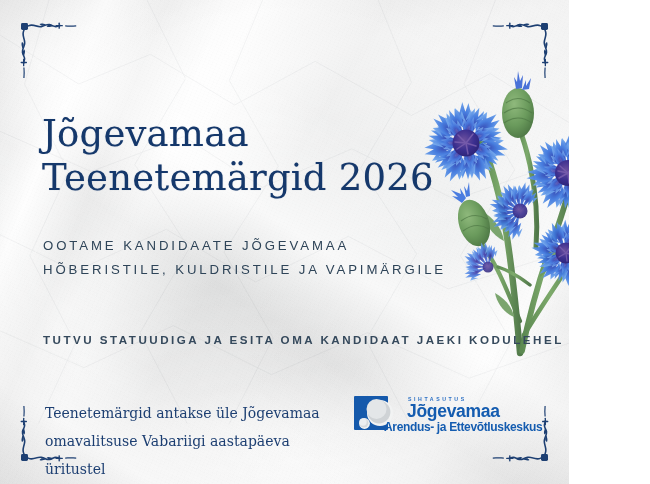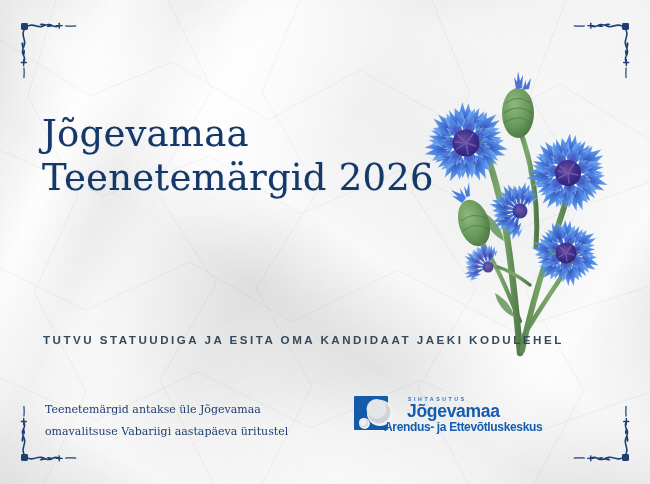--- a/index.html
+++ b/index.html
@@ -2,21 +2,21 @@
 <html><head>
 <meta charset="utf-8">
 <style>
   html, body {
     margin: 0;
     padding: 0;
     background: #ffffff;
   }
   #poster {
     position: relative;
-    width: 650px;
+    width: 569px;
     height: 484px;
     overflow: hidden;
     background-color: #f3f4f4;
     font-family: "Liberation Sans", sans-serif;
   }
 
   
   .paper-base {
     position: absolute;
     inset: 0;
@@ -114,21 +114,21 @@
     white-space: nowrap;
   }
 
   .footnote {
     position: absolute;
     left: 45px;
     top: 399px;
     width: 280px;
     color: #1d3f72;
     font-family: "DejaVu Serif", serif;
-    font-size: 11px;
+    font-size: 14px;
     line-height: 2.0;
     white-space: pre-line;
   }
 
   
   .logo {
     position: absolute;
     left: 352px;
     top: 392px;
     display: flex;
@@ -495,20 +495,22 @@
           <use href="#pet" transform="rotate(15)  scale(0.84)"></use>
         </g>
         <circle cx="0" cy="0" r="5.5" fill="url(#coreG)" opacity="0.85"></circle>
       </g>
     </svg>
   </div>
 
   <div class="title">Jõgevamaa
 Teenetemärgid 2026</div>
 
+  <div class="subtitle">OOTAME KANDIDAATE JÕGEVAMAA
+HÕBERISTILE, KULDRISTILE JA VAPIMÄRGILE</div>
 
   <div class="cta">TUTVU STATUUDIGA JA ESITA OMA KANDIDAAT JAEKI KODULEHEL</div>
 
   <div class="footnote">Teenetemärgid antakse üle Jõgevamaa
 omavalitsuse Vabariigi aastapäeva üritustel</div>
 
   <div class="logo">
     <div class="logo-mark">
       <svg viewBox="0 0 46 46">
         <rect x="2" y="4" width="34" height="34" rx="1" fill="#1559ab"></rect>

